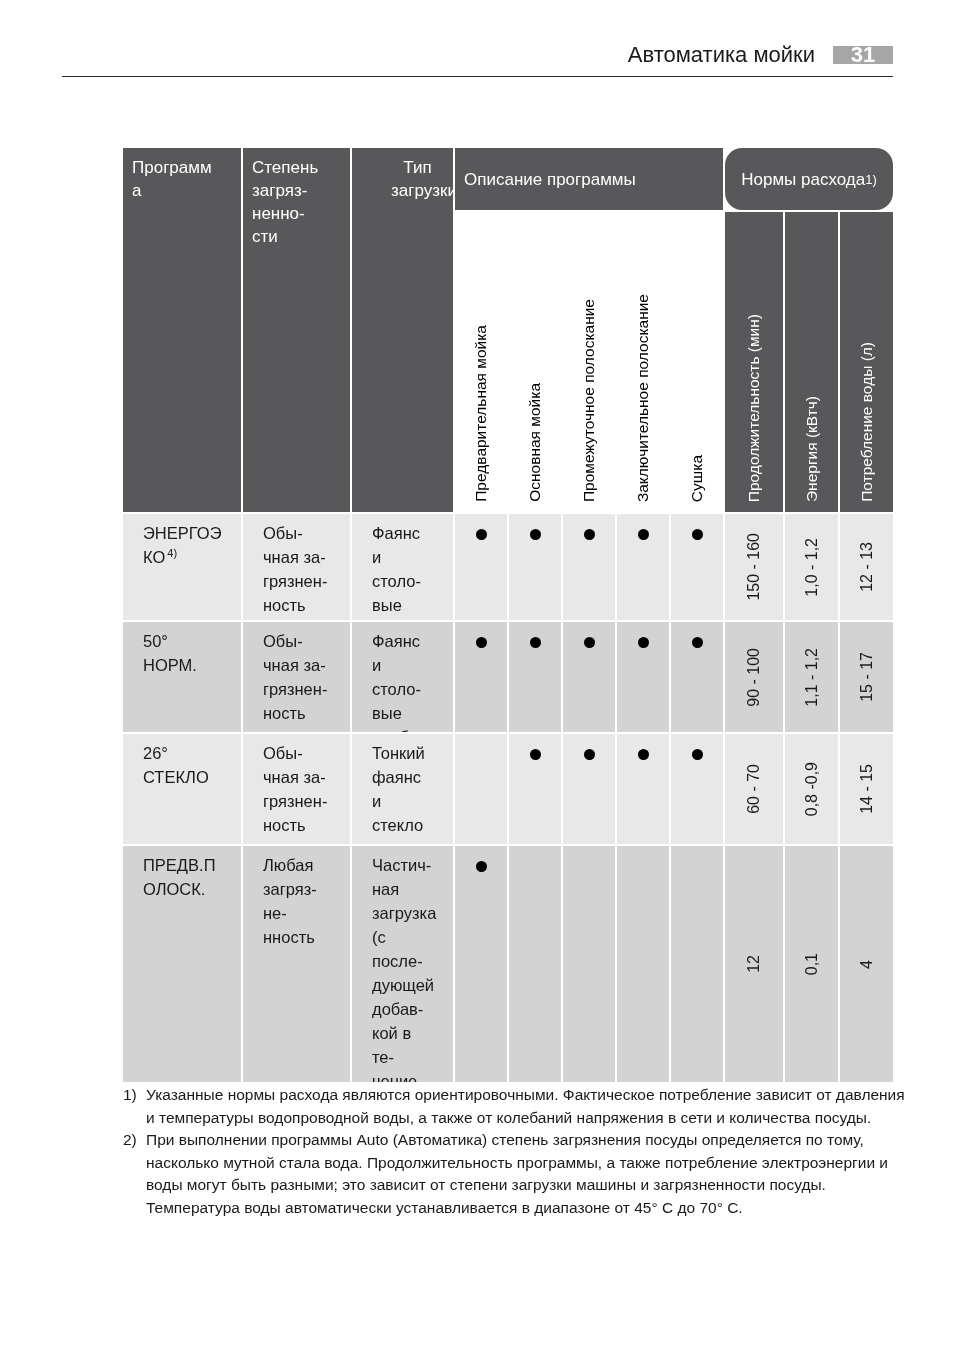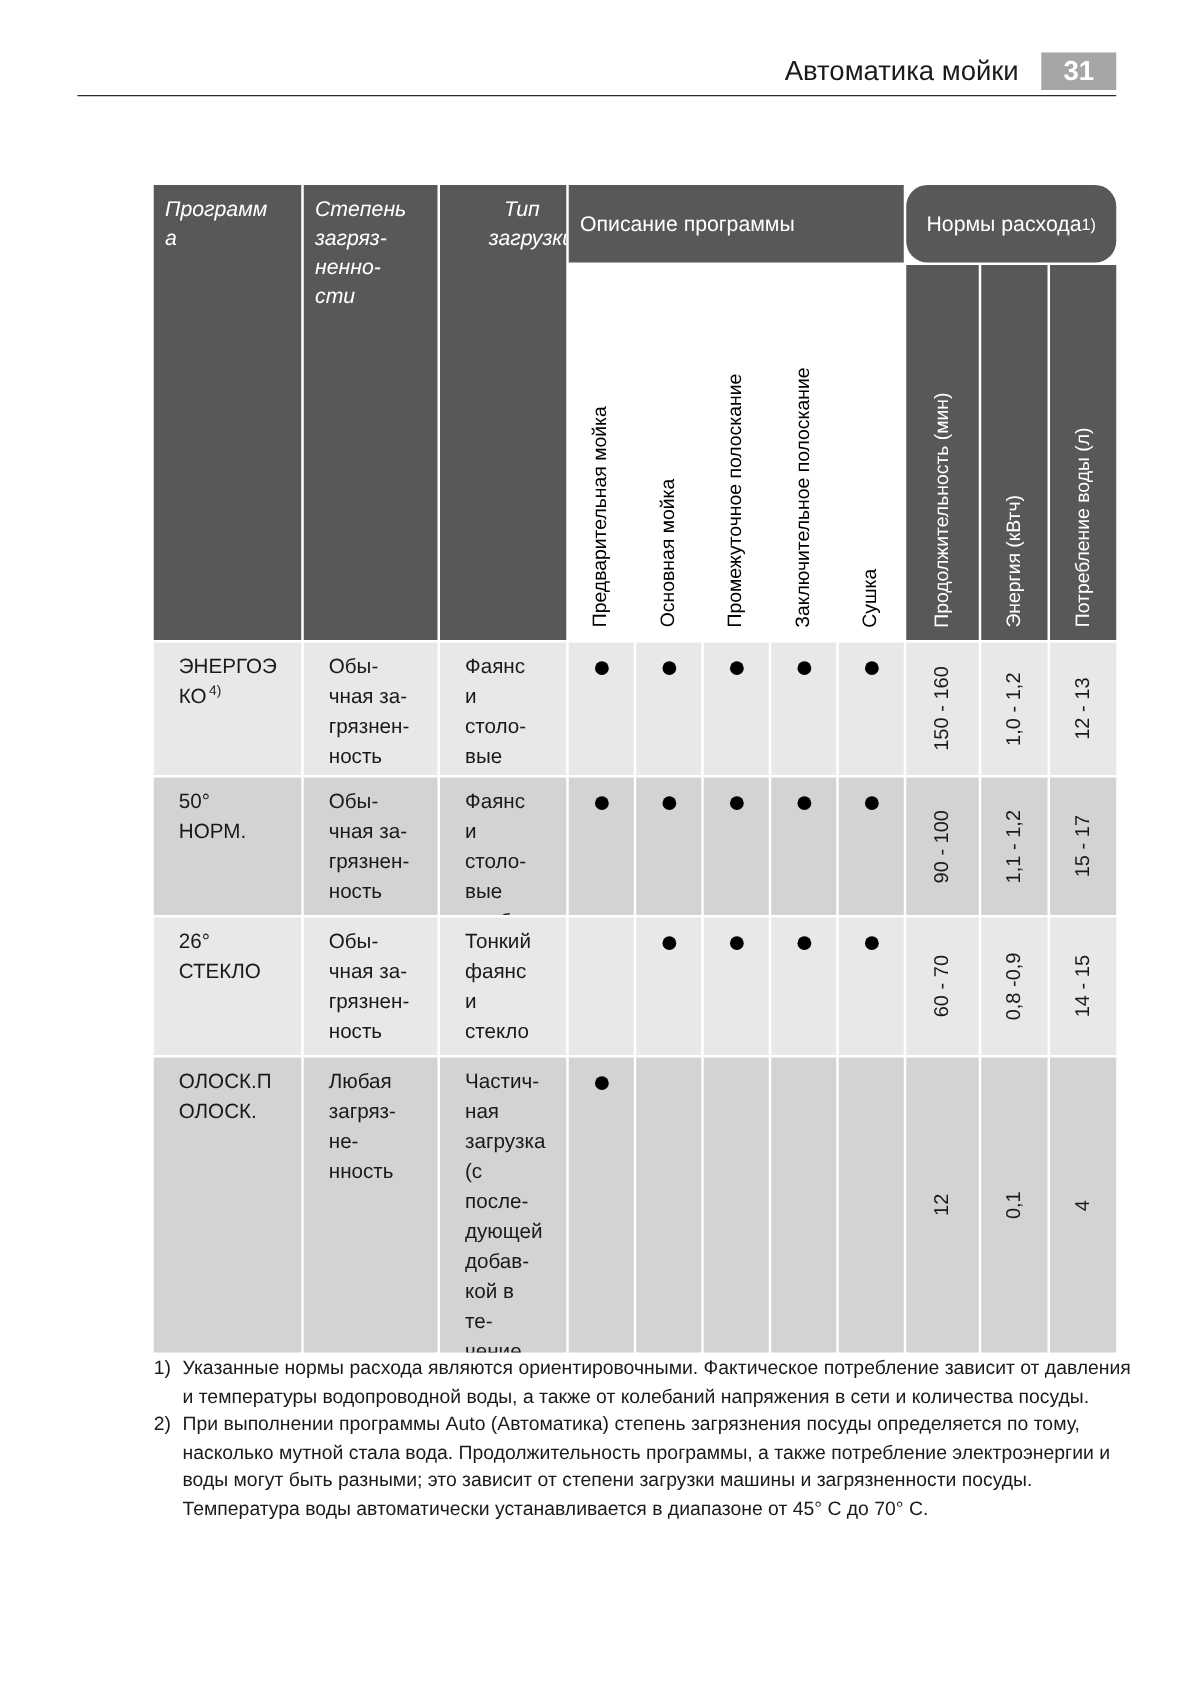--- a/index.html
+++ b/index.html
@@ -10,21 +10,21 @@
     font-family: "Liberation Sans", sans-serif;
   }
 
   
   .page-header {
     position: absolute; top: 42px; right: 61px;
     display: flex; align-items: center; gap: 18px;
   }
   .page-header .title { font-size: 22px; }
   .page-header .badge {
-    width: 60px; height: 30px;
+    width: 60px; height: 18px;
     background: var(--page-badge-bg, #a6a6a6);
     color: #fff; font-weight: bold; font-size: 22px;
     display: flex; align-items: center; justify-content: center;
   }
   .rule {
     position: absolute; top: 76px; left: 62px; width: 831px;
     border: none; border-top: 1px solid #2b2b2b; margin: 0;
   }
 
   
@@ -36,21 +36,21 @@
     gap: 2px;
     background: #ffffff;
   }
   .cell { overflow: hidden; }
 
   .hdr {
     background: var(--header-bg, #58585a);
     color: #fff; font-size: 17px; line-height: 23px;
     padding: 8px 9px;
   }
-  .hdr-tall { grid-row: span 2; font-style: italic; }
+  .hdr-tall { grid-row: span 2; }
   .hdr.center { text-align: center; padding-left: 39px; }
   .span-desc { grid-column: 4 / 9; display: flex; align-items: center; justify-content: flex-start; }
   .span-cons { grid-column: 9 / 12; display: flex; flex-direction: row; align-items: center; justify-content: center; border-radius: 17px; }
   .supline { display: block; font-size: 13px; line-height: 15px; }
 
   .pre { white-space: pre-line; }
 
   .rot { display: flex; justify-content: center; align-items: flex-end; padding-bottom: 10px; }
   .rot.white-bg { background: #ffffff; color: #000; }
   .rot.dark-bg { background: var(--header-bg, #58585a); color: #fff; }
@@ -226,21 +226,21 @@
     <span class="vtext">60 - 70</span>
   </div>
   <div class="cell num row-light">
     <span class="vtext">0,8 -0,9</span>
   </div>
   <div class="cell num row-light">
     <span class="vtext">14 - 15</span>
   </div>
 
   <div class="cell body row-mid">
-    <span class="pre">ОЛОСК.П
+    <span class="pre">ПРЕДВ.П
 ОЛОСК.</span><sup></sup>
   </div>
   <div class="cell body row-mid">
     <span class="pre">Любая
 загряз-
 не-
 нность</span>
   </div>
   <div class="cell body row-mid">
     <span class="pre">Частич-

